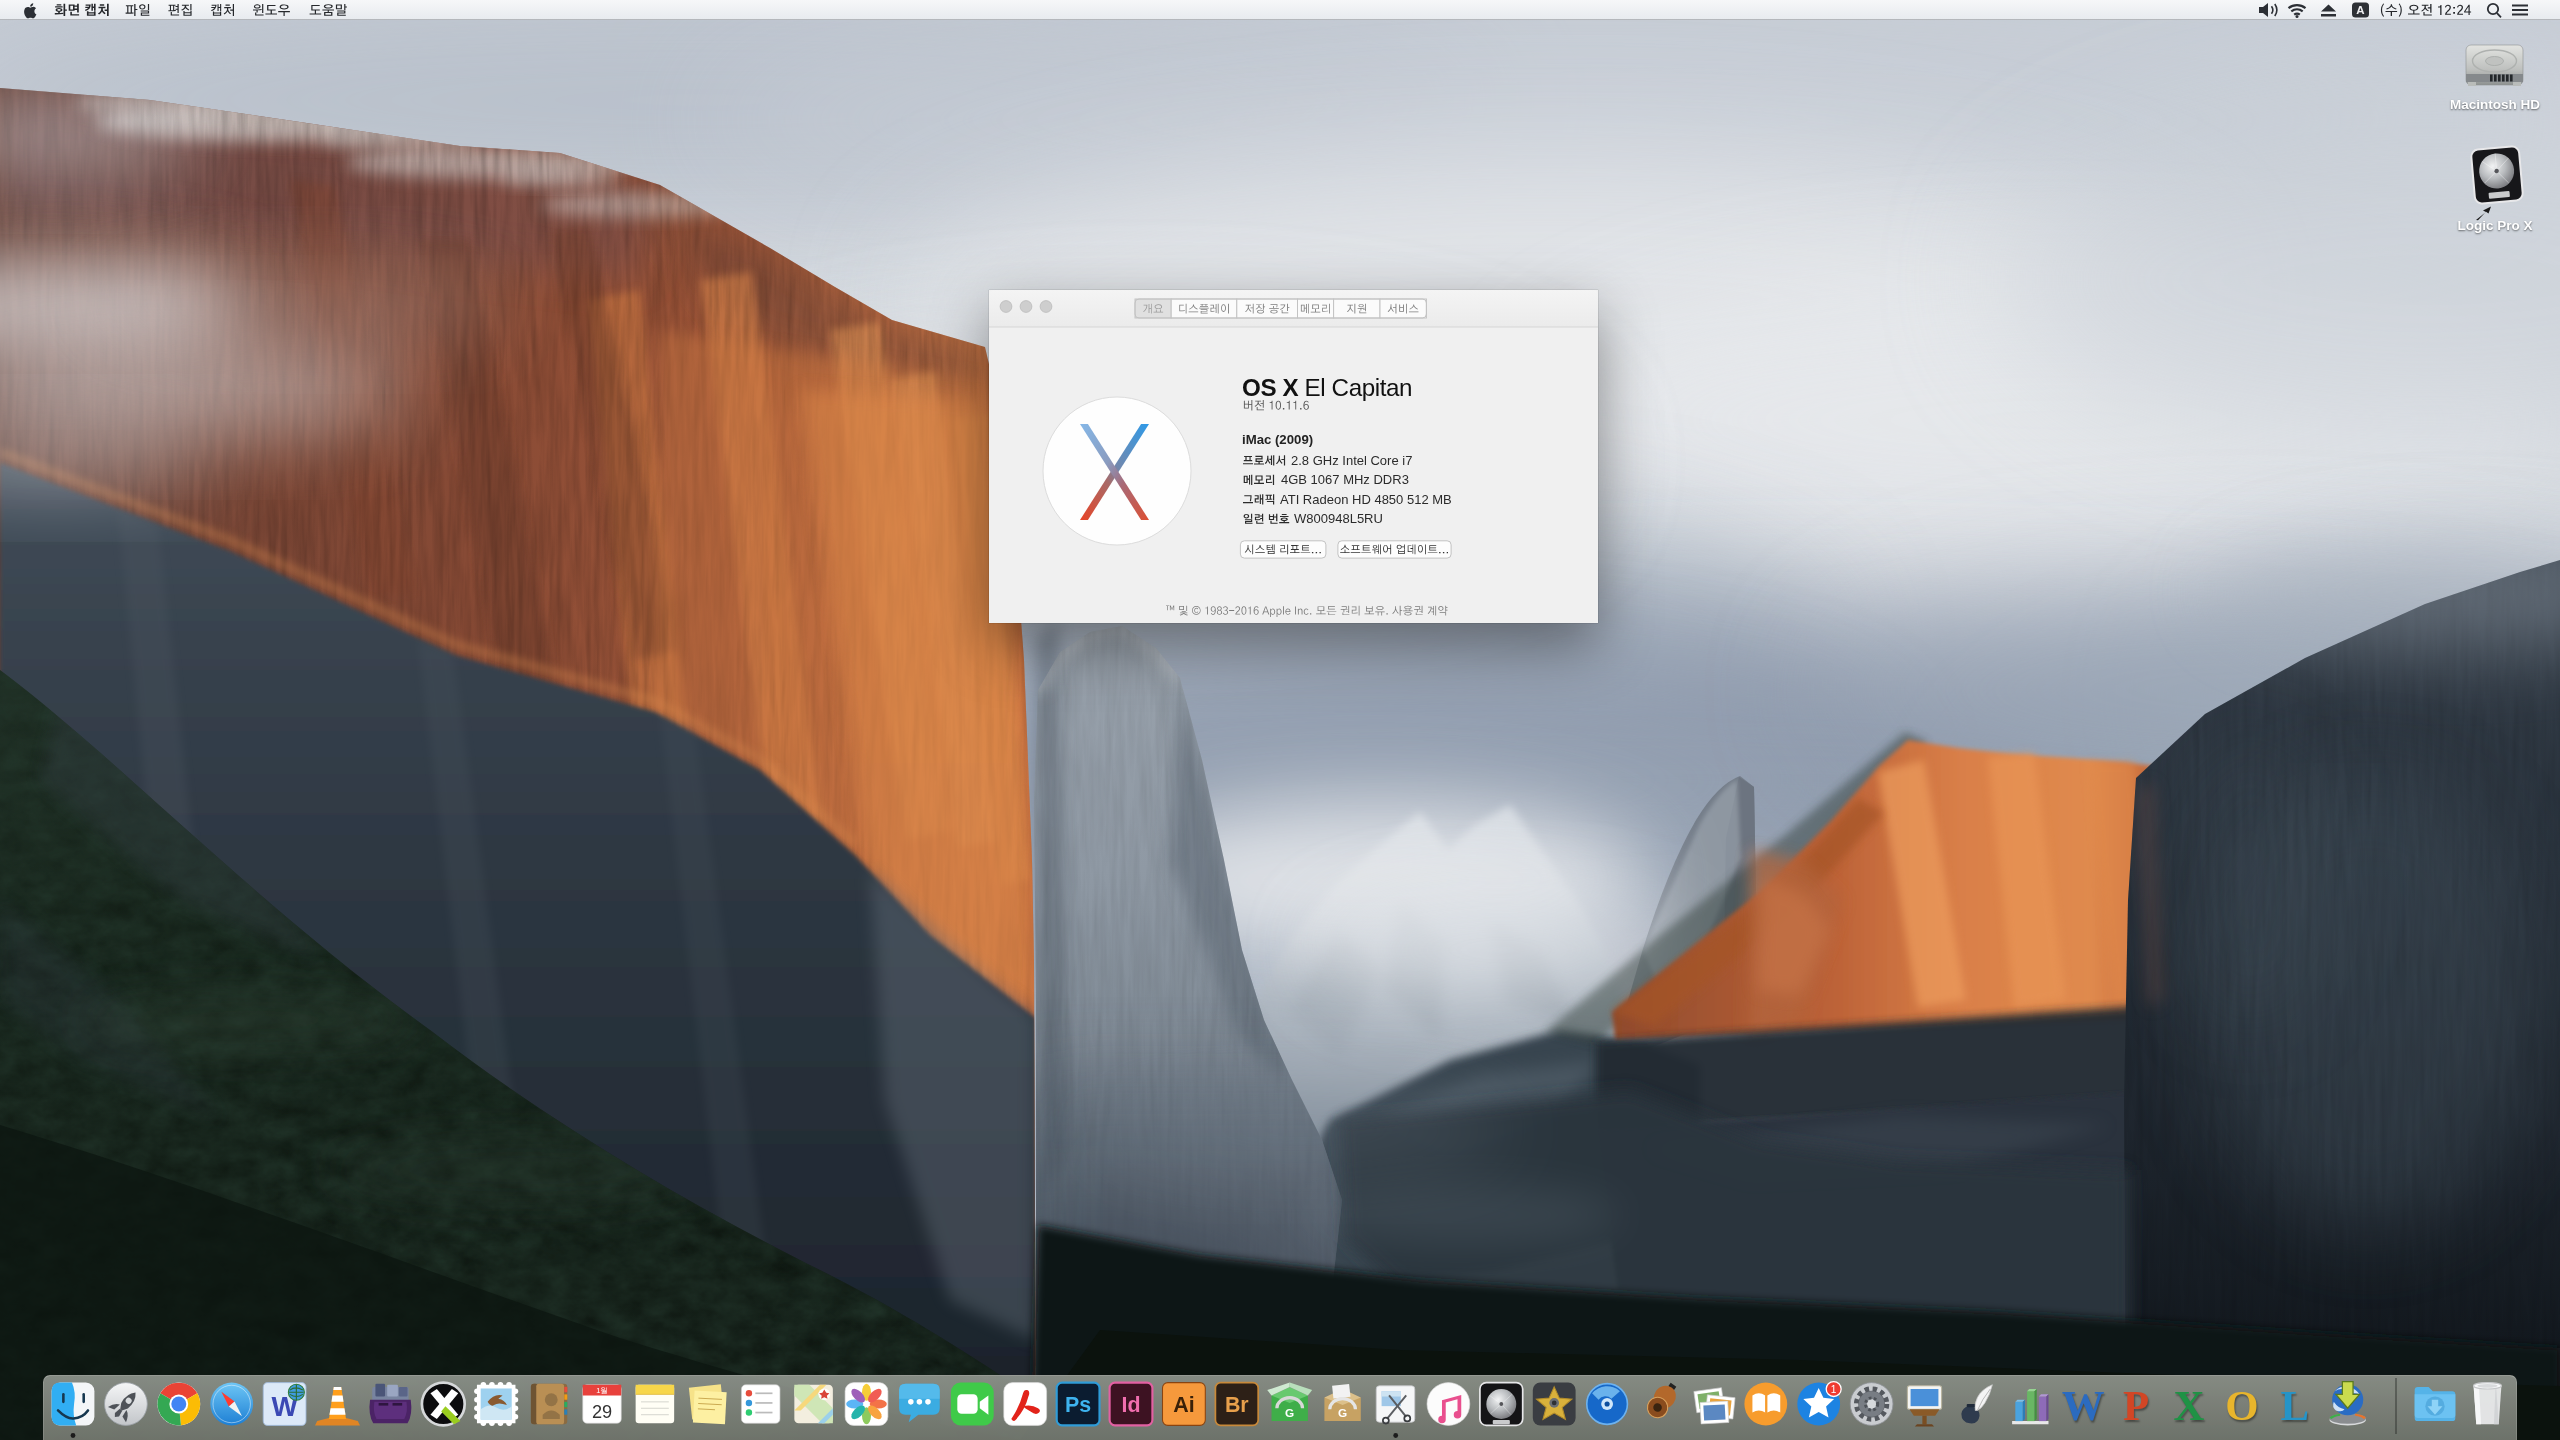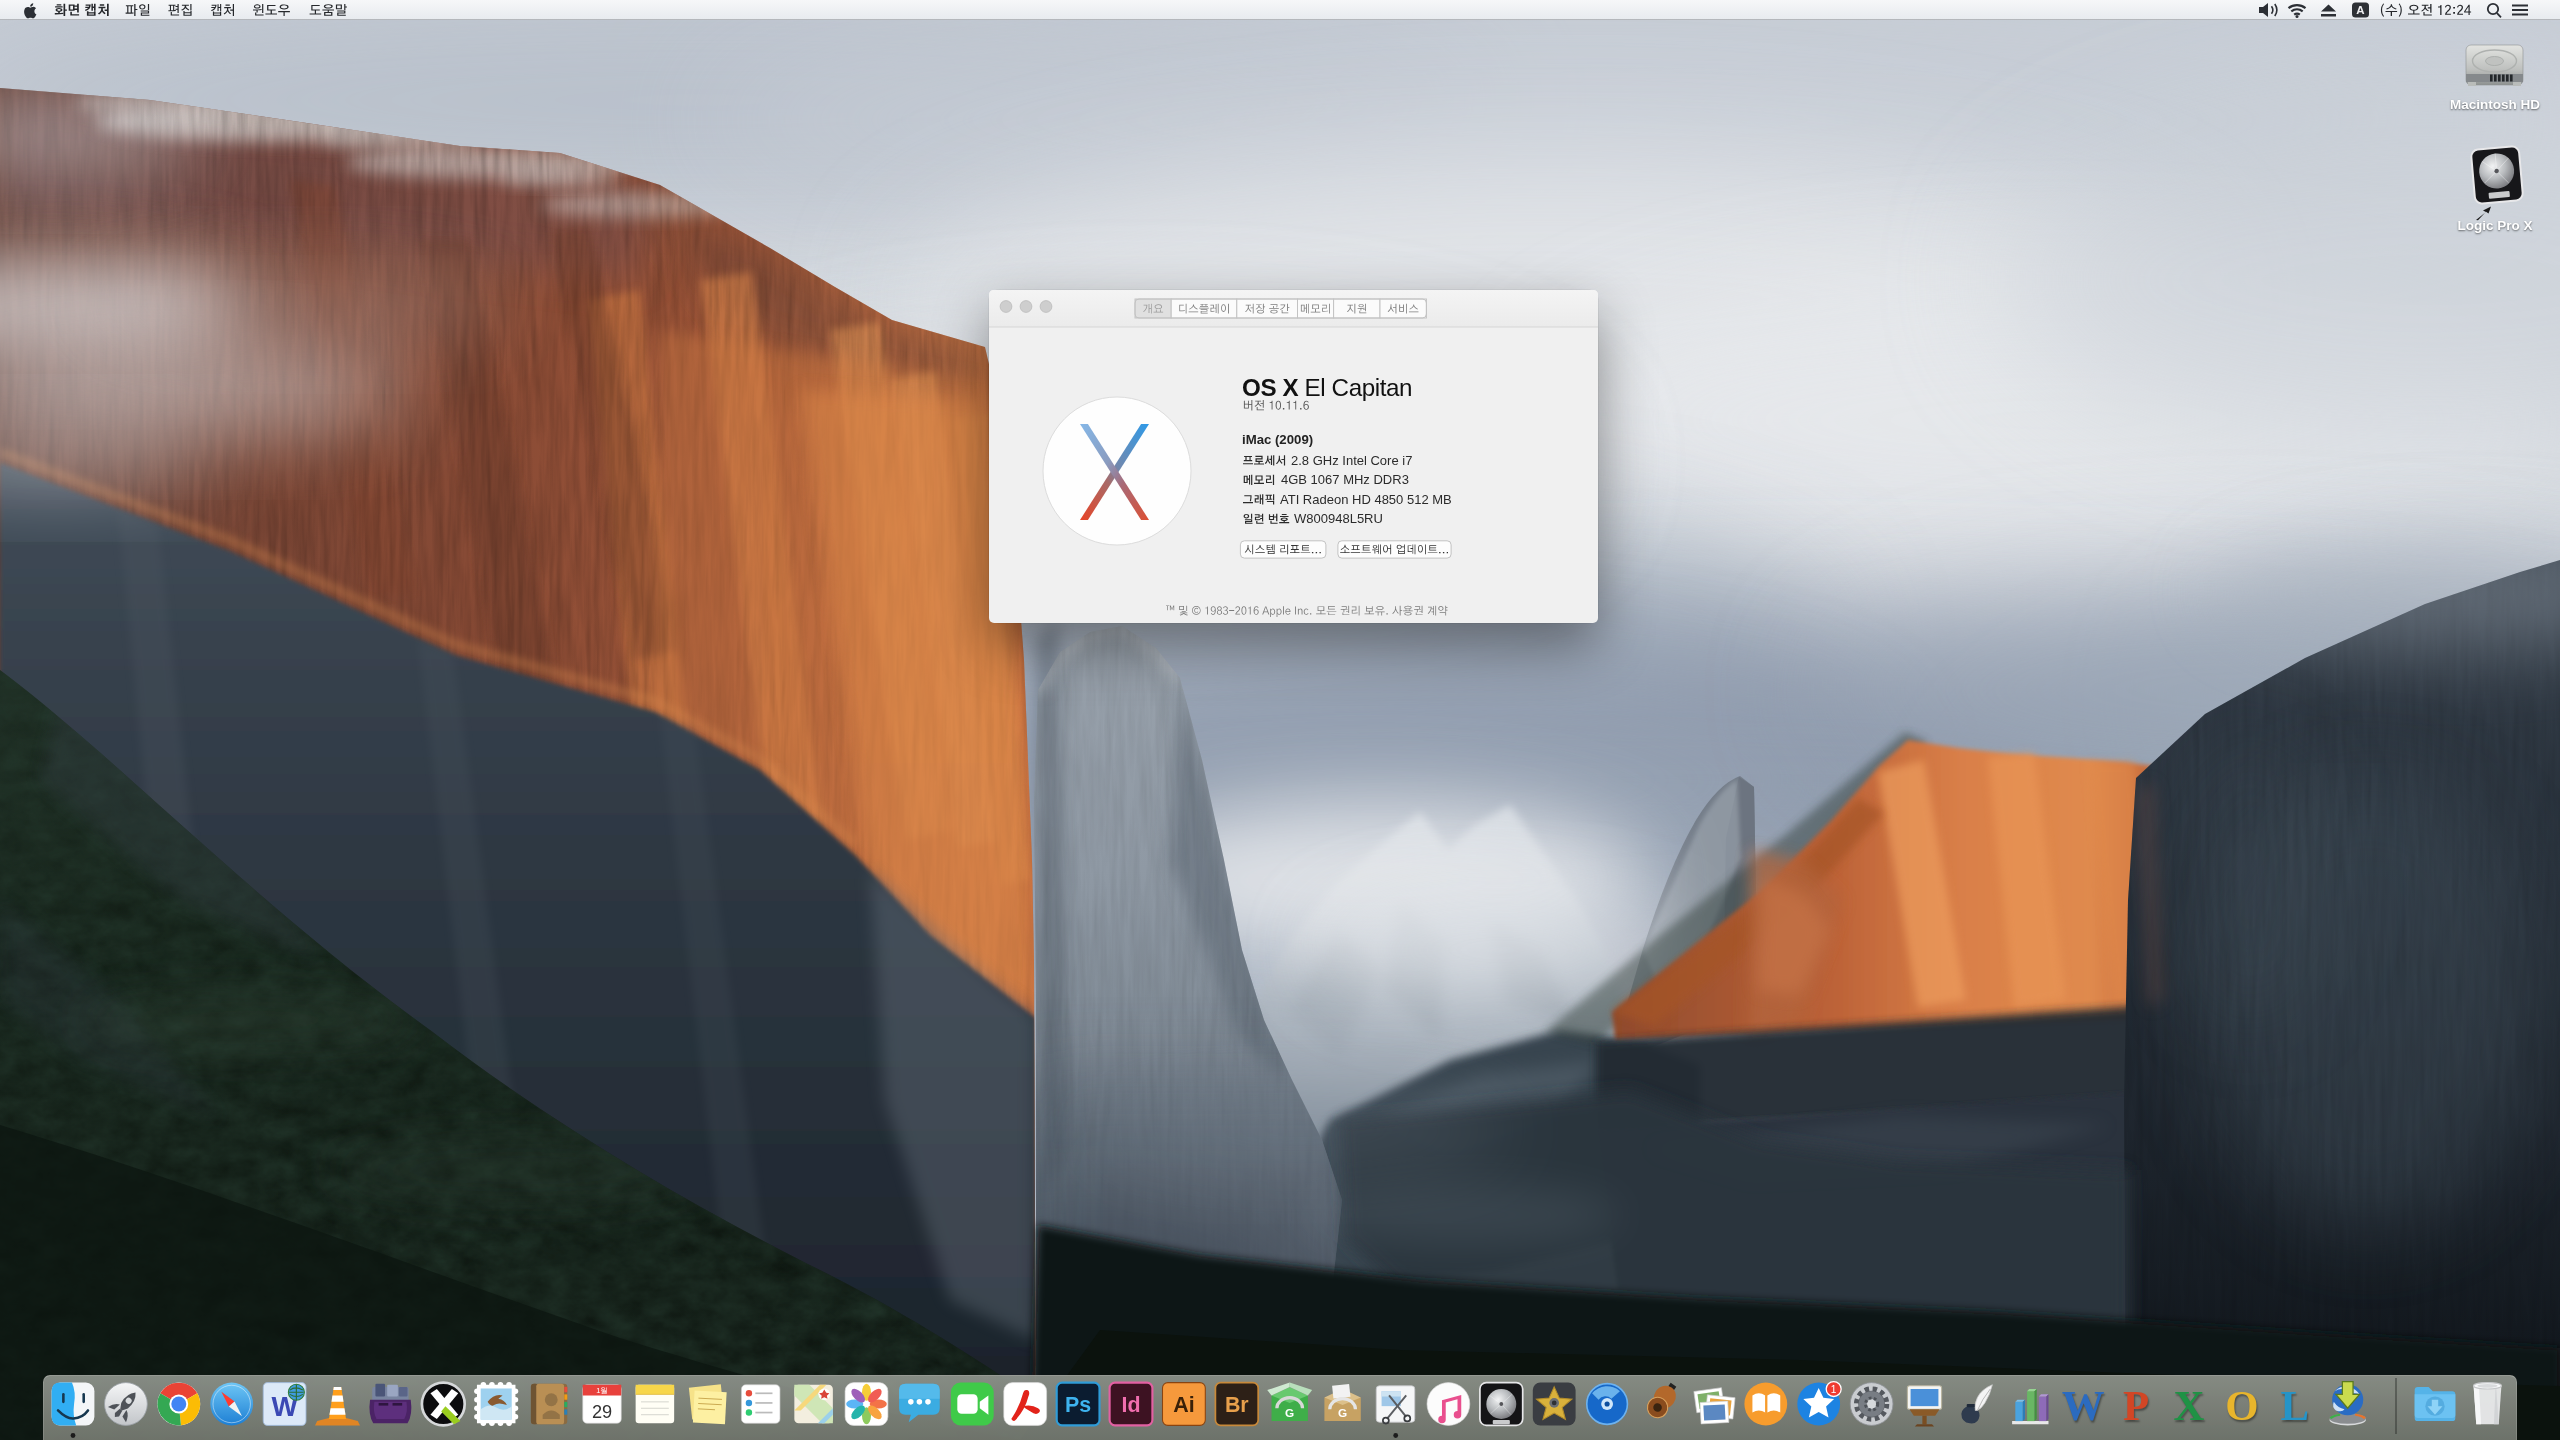--- a/index.html
+++ b/index.html
@@ -295,21 +295,21 @@
           <path d="M77,141 L88,154"></path>
           <path d="M77,141 L64,152"></path>
           <path d="M77,141 L77,123.5"></path>
         </g>
 <circle cx="77" cy="141" r="2.2" fill="#55565a"></circle>
 <rect x="67" y="162" width="21" height="6" rx="1" fill="#c9cacc"></rect>
 </g>
 <path d="M56,190 l10,-8 -3,-1.5 8,-4 -2.5,7 -2.5,-1.8 -8,8.6 z" fill="#1a1a1a"></path>
       <text x="75" y="200" font-size="13.5" font-weight="bold" fill="#ffffff" text-anchor="middle" font-family="Liberation Sans" style="text-shadow:0 1px 2px rgba(0,0,0,.55)">Logic Pro X</text>
     </svg>
-<div class="abs" style="left:989px;top:290px;width:609px;height:333px;border-radius:11px;background:#f1f1f1;box-shadow:0 22px 55px rgba(0,0,0,.42),0 0 1px rgba(0,0,0,.45)">
+<div class="abs" style="left:989px;top:290px;width:609px;height:333px;border-radius:0;background:#f1f1f1;box-shadow:0 22px 55px rgba(0,0,0,.42),0 0 1px rgba(0,0,0,.45)">
       <svg class="abs" style="left:0;top:0" width="609" height="333" viewBox="0 0 609 333">
         <defs>
           <linearGradient id="tbar" x1="0" y1="0" x2="0" y2="1">
             <stop offset="0" stop-color="#f4f4f4"></stop>
             <stop offset="1" stop-color="#ebebeb"></stop>
           </linearGradient>
         </defs>
         <rect x="0" y="0" width="609" height="333" rx="5" fill="#f0f0f0"></rect>
         <path d="M0,37 L0,5 Q0,0 5,0 L604,0 Q609,0 609,5 L609,37 Z" fill="url(#tbar)"></path>
         <path d="M0,37 h609" stroke="#d5d5d5" stroke-width="1"></path>

